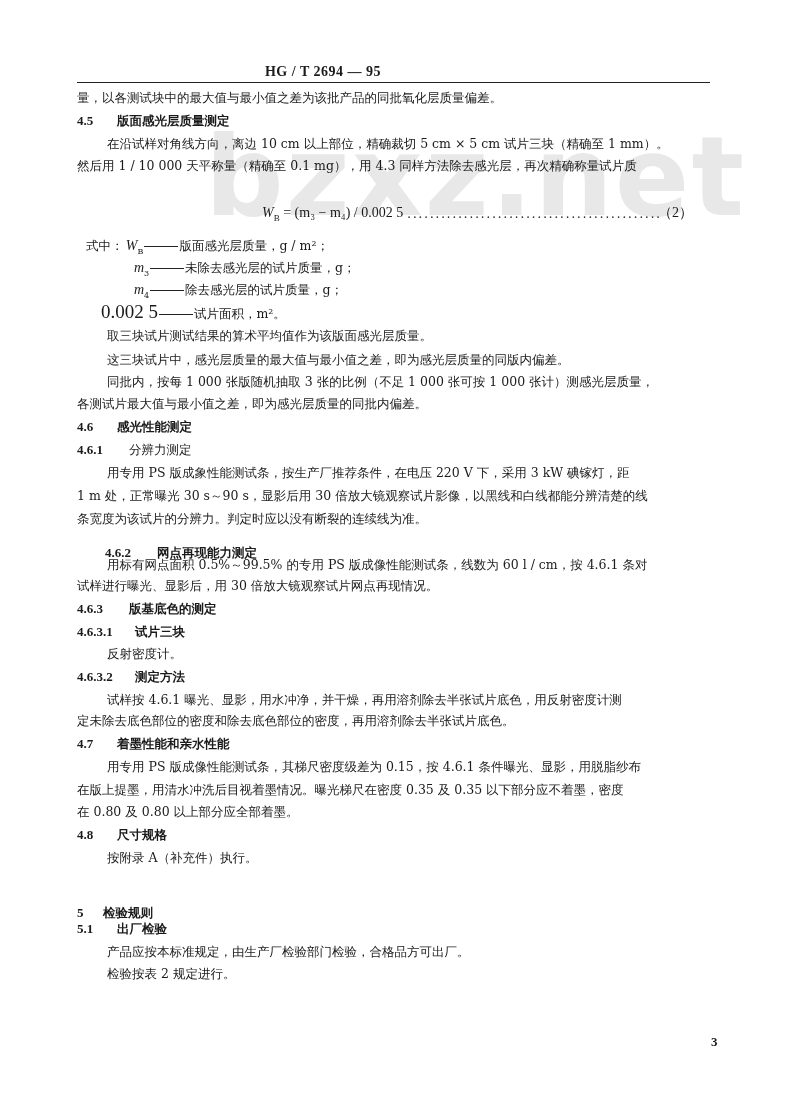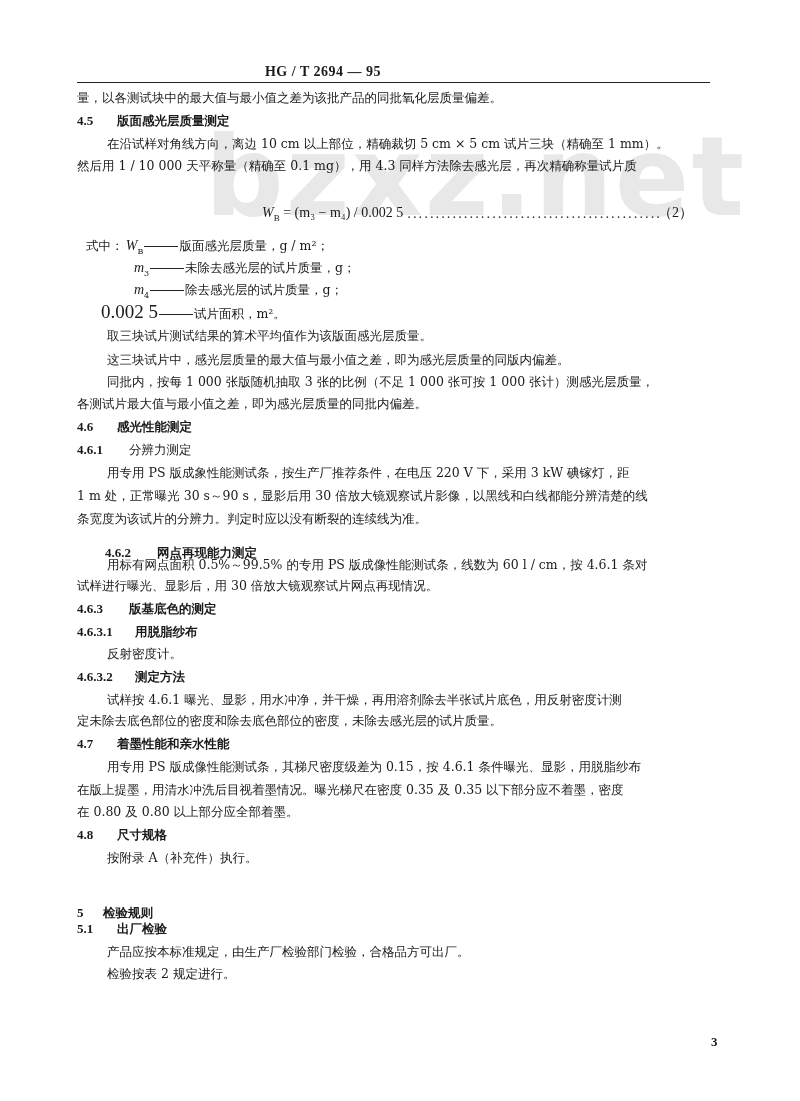--- a/index.html
+++ b/index.html
@@ -85,28 +85,28 @@
   <div class="line h" style="left:77px; top:544px;margin-left:28px;">
     <span class="num">4.6.2</span><span>网点再现能力测定</span>
   </div>
   <div class="line" style="left:107px; top:556px;">用标有网点面积 0.5%～99.5% 的专用 PS 版成像性能测试条，线数为 60 l / cm，按 4.6.1 条对</div>
   <div class="line" style="left:77px; top:577px;">试样进行曝光、显影后，用 30 倍放大镜观察试片网点再现情况。</div>
 
   <div class="line h" style="left:77px; top:600px;">
     <span class="num">4.6.3</span><span>版基底色的测定</span>
   </div>
   <div class="line h" style="left:77px; top:623px;">
-    <span class="num" style="min-width:58px;">4.6.3.1</span><span>用脱脂纱布</span>
+    <span class="num" style="min-width:58px;">4.6.3.1</span><span>试片三块</span>
   </div>
   <div class="line" style="left:107px; top:645px;">反射密度计。</div>
   <div class="line h" style="left:77px; top:668px;">
     <span class="num" style="min-width:58px;">4.6.3.2</span><span>测定方法</span>
   </div>
   <div class="line" style="left:107px; top:691px;">试样按 4.6.1 曝光、显影，用水冲净，并干燥，再用溶剂除去半张试片底色，用反射密度计测</div>
-  <div class="line" style="left:77px; top:712px;">定未除去底色部位的密度和除去底色部位的密度，未除去感光层的试片质量。</div>
+  <div class="line" style="left:77px; top:712px;">定未除去底色部位的密度和除去底色部位的密度，再用溶剂除去半张试片底色。</div>
 
   <div class="line h" style="left:77px; top:735px;">
     <span class="num mid">4.7</span><span>着墨性能和亲水性能</span>
   </div>
   <div class="line" style="left:107px; top:758px;">用专用 PS 版成像性能测试条，其梯尺密度级差为 0.15，按 4.6.1 条件曝光、显影，用脱脂纱布</div>
   <div class="line" style="left:77px; top:781px;">在版上提墨，用清水冲洗后目视着墨情况。曝光梯尺在密度 0.35 及 0.35 以下部分应不着墨，密度</div>
   <div class="line" style="left:77px; top:803px;">在 0.80 及 0.80 以上部分应全部着墨。</div>
 
   <div class="line h" style="left:77px; top:826px;">
     <span class="num mid">4.8</span><span>尺寸规格</span>

